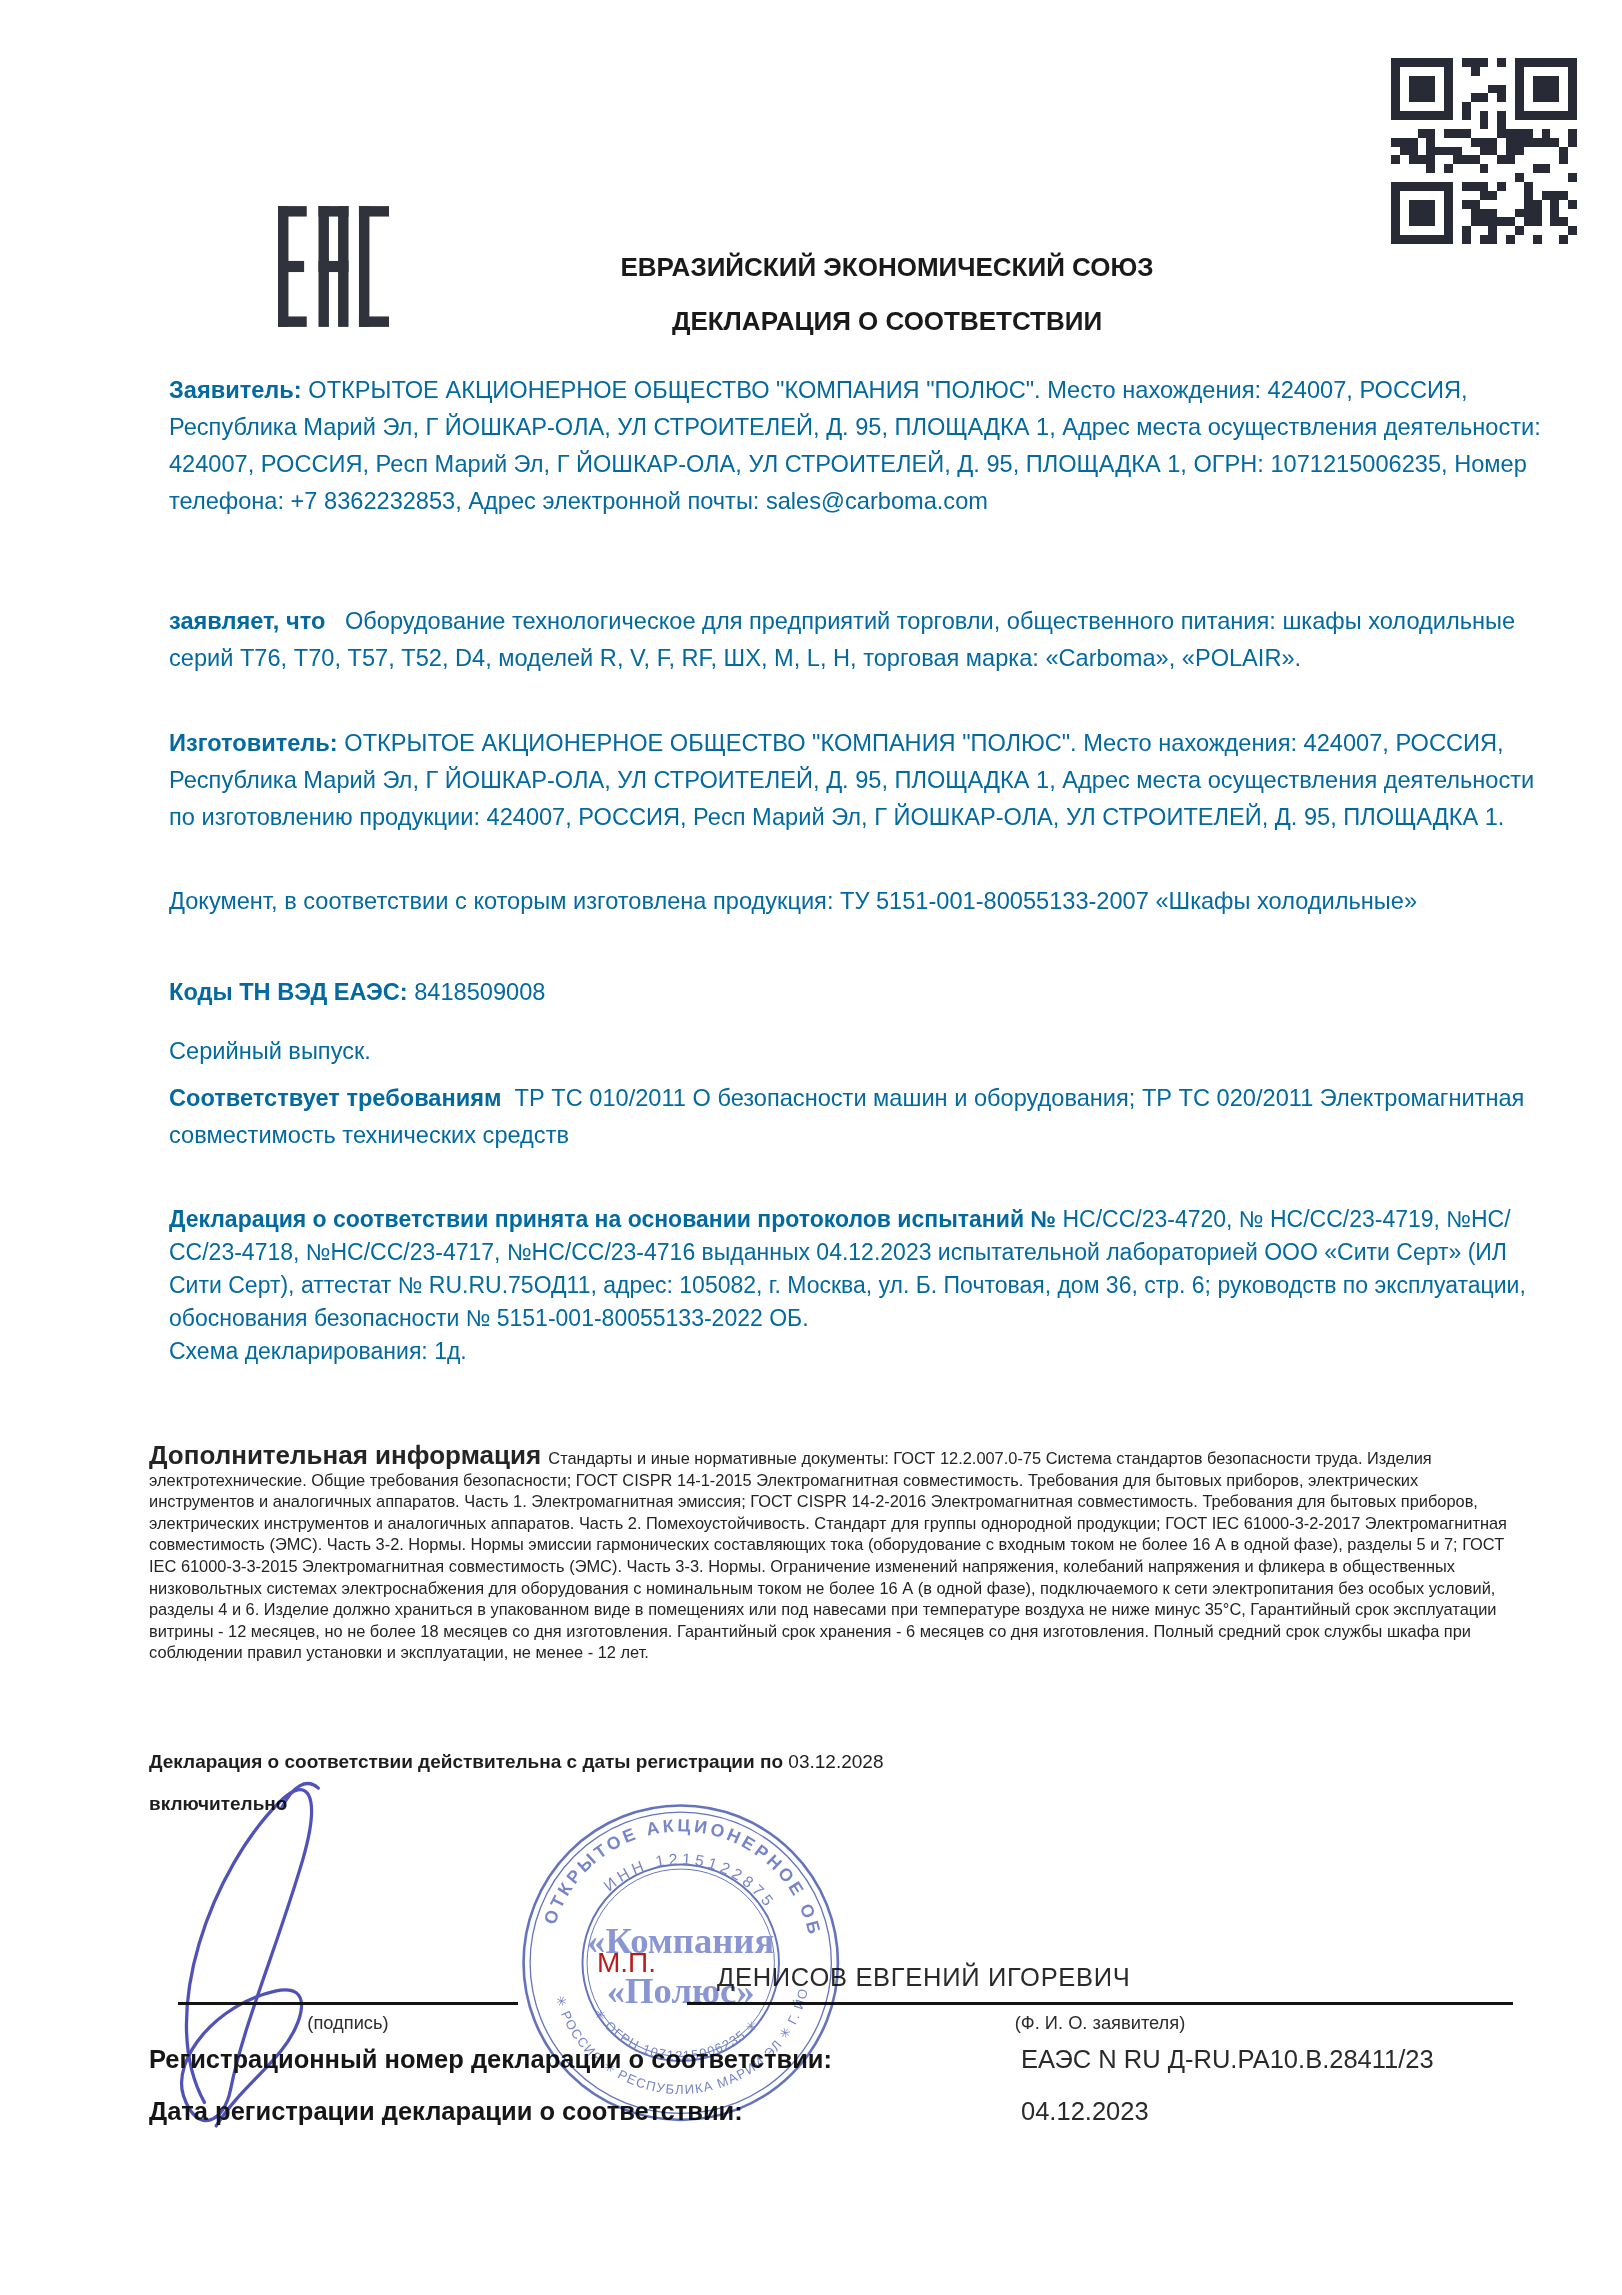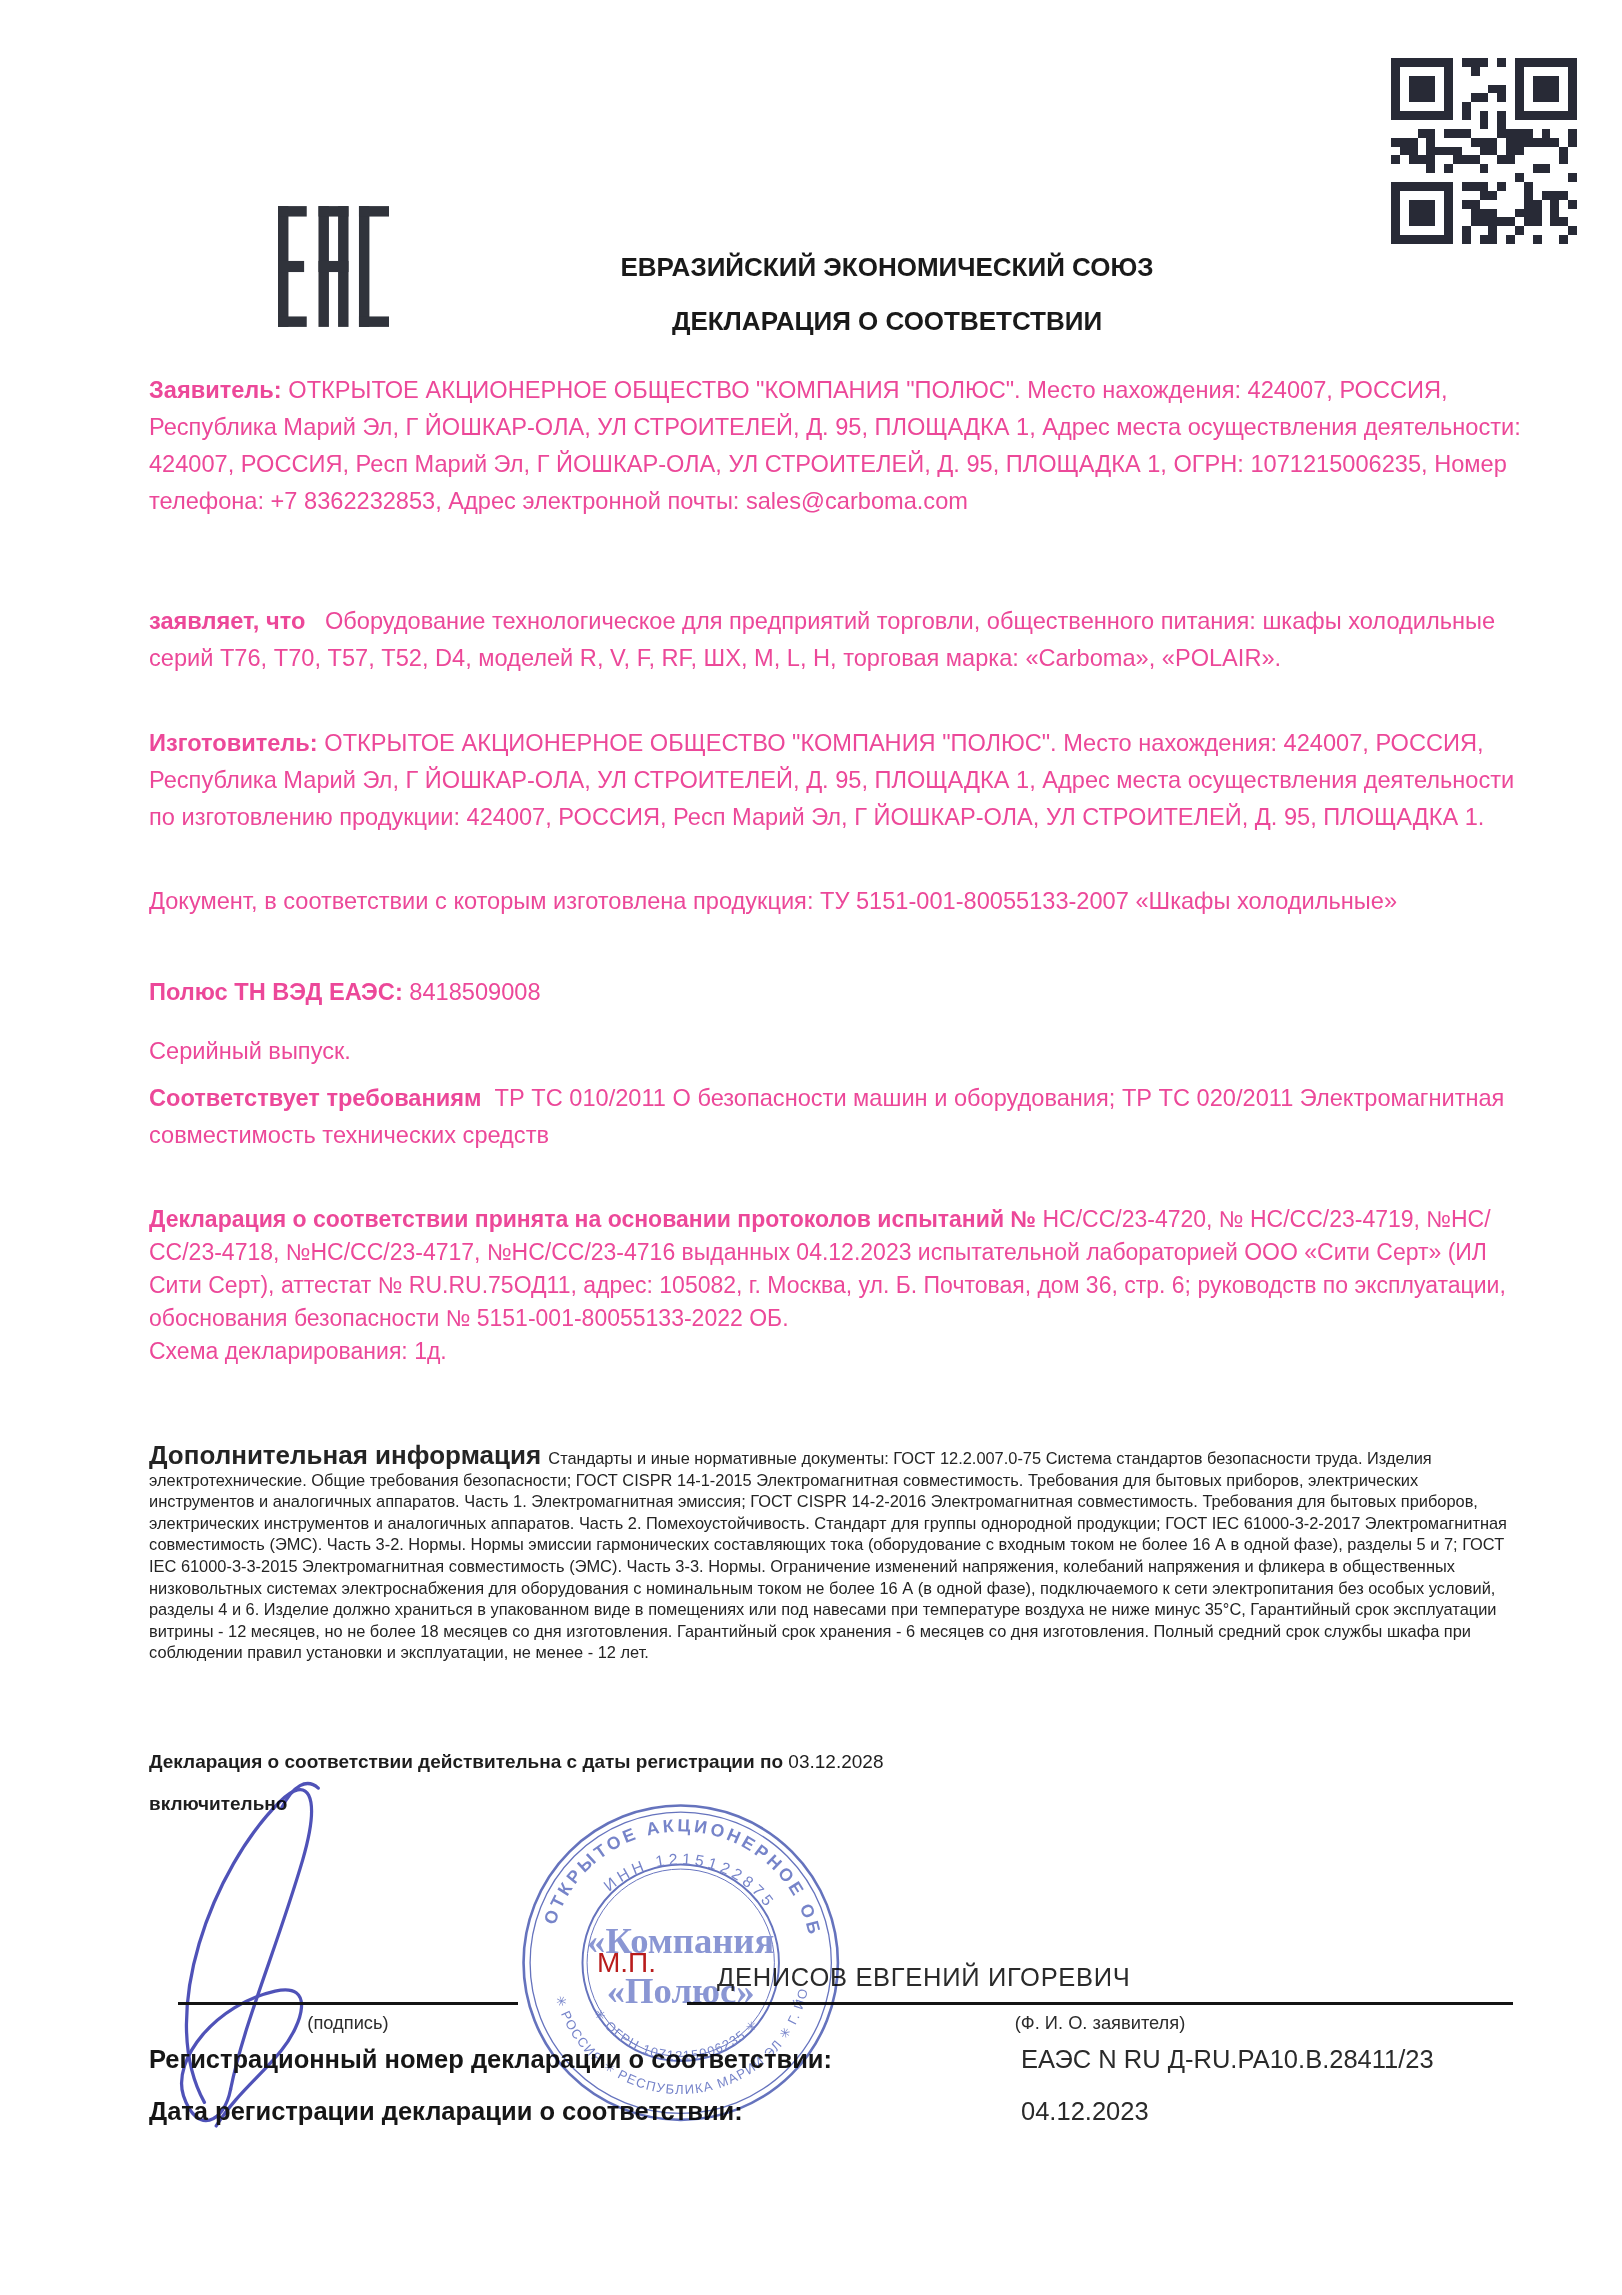--- a/index.html
+++ b/index.html
@@ -1,19 +1,19 @@
 <!DOCTYPE html>
 <html style="font-size:10.5px"><head>
 <meta charset="utf-8">
 <style>
   html,body{margin:0;padding:0;background:#888;}
   #page{position:relative;width:1623px;height:2295px;background:#ffffff;
         font-family:"Liberation Sans",sans-serif;color:#1e1e1e;overflow:hidden;}
   .abs{position:absolute;}
-  .para{font-size:23.6px;line-height:37px;width:1377px;white-space:pre-wrap;color:#ec4899;}
+  .para{font-size:23.6px;line-height:37px;width:1377px;white-space:pre-wrap;color:#0369a1;margin-left:20px;}
   .para b{font-weight:bold;}
   .hdr{left:151px;width:1472px;text-align:center;font-weight:bold;font-size:26px;color:#1a1a1a;}
   .small-print{font-size:16.4px;line-height:21.6px;color:#242424;}
   .addinfo-head{font-weight:bold;font-size:26px;}
   .validity{font-size:19px;line-height:42px;font-weight:bold;}
   .validity .reg-weight{font-weight:normal;}
   .botlabel{font-weight:bold;font-size:25.5px;color:#161616;}
   .botvalue{font-weight:normal;font-size:25.5px;color:#2a2a2a;}
   .sigline{background:#141414;height:3.3px;}
   .caption{font-size:18.3px;color:#2c2c2c;text-align:center;}
@@ -263,21 +263,21 @@
 
   <div class="abs para" style="left:149px;top:372px"><b>Заявитель:</b><span> ОТКРЫТОЕ АКЦИОНЕРНОЕ ОБЩЕСТВО "КОМПАНИЯ "ПОЛЮС". Место нахождения: 424007, РОССИЯ,  Республика Марий Эл, Г ЙОШКАР-ОЛА, УЛ СТРОИТЕЛЕЙ, Д. 95, ПЛОЩАДКА 1, Адрес места осуществления деятельности: 424007, РОССИЯ, Респ Марий Эл, Г ЙОШКАР-ОЛА, УЛ СТРОИТЕЛЕЙ, Д. 95, ПЛОЩАДКА 1, ОГРН: 1071215006235, Номер телефона: +7 8362232853, Адрес электронной почты: sales@carboma.com</span></div>
 
 
   <div class="abs para" style="left:149px;top:603px"><b>заявляет, что</b><span>   Оборудование технологическое для предприятий торговли, общественного питания: шкафы холодильные серий Т76, Т70, Т57, Т52, D4, моделей R, V, F, RF, ШХ, M, L, H, торговая марка: «Carboma», «POLAIR».</span></div>
 
   <div class="abs para" style="left:149px;top:725px"><b>Изготовитель:</b><span> ОТКРЫТОЕ АКЦИОНЕРНОЕ ОБЩЕСТВО "КОМПАНИЯ "ПОЛЮС". Место нахождения: 424007, РОССИЯ, Республика Марий Эл, Г ЙОШКАР-ОЛА, УЛ СТРОИТЕЛЕЙ, Д. 95, ПЛОЩАДКА 1, Адрес места осуществления деятельности по изготовлению продукции: 424007, РОССИЯ, Респ Марий Эл, Г ЙОШКАР-ОЛА, УЛ СТРОИТЕЛЕЙ, Д. 95, ПЛОЩАДКА 1.</span></div>
 
   <div class="abs para" style="left:149px;top:883px">Документ, в соответствии с которым изготовлена продукция: ТУ 5151-001-80055133-2007 «Шкафы холодильные»</div>
 
-  <div class="abs para" style="left:149px;top:974px"><b>Полюс ТН ВЭД ЕАЭС:</b><span> 8418509008</span></div>
+  <div class="abs para" style="left:149px;top:974px"><b>Коды ТН ВЭД ЕАЭС:</b><span> 8418509008</span></div>
 
   <div class="abs para" style="left:149px;top:1033px">Серийный выпуск.</div>
 
   <div class="abs para" style="left:149px;top:1080px"><b>Соответствует требованиям</b><span>  ТР ТС 010/2011 О безопасности машин и оборудования; ТР ТС 020/2011 Электромагнитная совместимость технических средств</span></div>
 
   <div class="abs para" style="left:149px;top:1203px;font-size:23px;line-height:33px"><b>Декларация о соответствии принята на основании протоколов испытаний №</b><span> НС/СС/23-4720, № НС/СС/23-4719, №НС/СС/23-4718, №НС/СС/23-4717, №НС/СС/23-4716 выданных 04.12.2023 испытательной лабораторией ООО «Сити Серт» (ИЛ Сити Серт), аттестат № RU.RU.75ОД11, адрес: 105082, г. Москва, ул. Б. Почтовая, дом 36, стр. 6; руководств по эксплуатации, обоснования безопасности № 5151-001-80055133-2022 ОБ.</span><br><span>Схема декларирования: 1д.</span></div>
 
   <div class="abs small-print" style="left:149px;top:1445px;width:1377px"><span class="addinfo-head">Дополнительная информация </span><span>Стандарты и иные нормативные документы: ГОСТ 12.2.007.0-75 Система стандартов безопасности труда. Изделия электротехнические. Общие требования безопасности; ГОСТ CISPR 14-1-2015 Электромагнитная совместимость. Требования для бытовых приборов, электрических инструментов и аналогичных аппаратов. Часть 1. Электромагнитная эмиссия; ГОСТ CISPR 14-2-2016 Электромагнитная совместимость. Требования для бытовых приборов, электрических инструментов и аналогичных аппаратов. Часть 2. Помехоустойчивость. Стандарт для группы однородной продукции; ГОСТ IEC 61000-3-2-2017 Электромагнитная совместимость (ЭМС). Часть 3-2. Нормы. Нормы эмиссии гармонических составляющих тока (оборудование с входным током не более 16 А в одной фазе), разделы 5 и 7; ГОСТ IEC 61000-3-3-2015 Электромагнитная совместимость (ЭМС). Часть 3-3. Нормы. Ограничение изменений напряжения, колебаний напряжения и фликера в общественных низковольтных системах электроснабжения для оборудования с номинальным током не более 16 А (в одной фазе), подключаемого к сети электропитания без особых условий, разделы 4 и 6. Изделие должно храниться в упакованном виде в помещениях или под навесами при температуре воздуха не ниже минус 35°С, Гарантийный срок эксплуатации витрины - 12 месяцев, но не более 18 месяцев со дня изготовления. Гарантийный срок хранения - 6 месяцев со дня изготовления. Полный средний срок службы шкафа при соблюдении правил установки и эксплуатации, не менее - 12 лет.</span></div>
 
   <div class="abs validity" style="left:149px;top:1741px;width:1377px"><span>Декларация о соответствии действительна с даты регистрации по </span><span class="reg-weight">03.12.2028</span><br><span>включительно</span></div>

